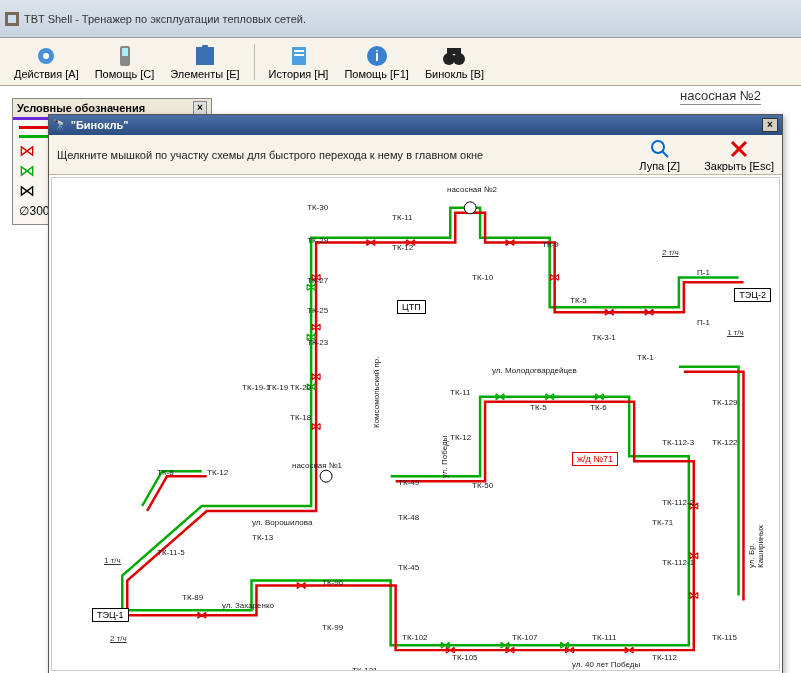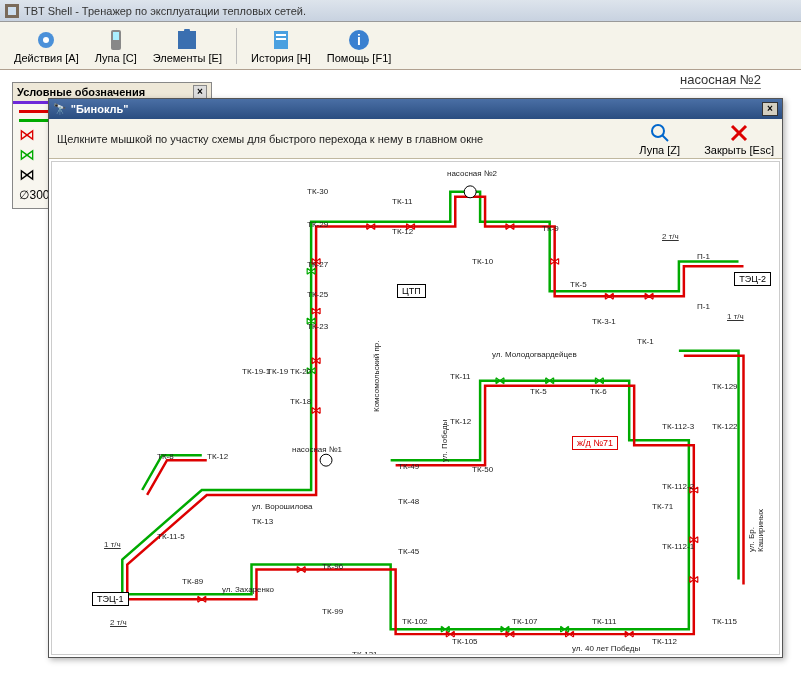--- a/index.html
+++ b/index.html
@@ -6,21 +6,21 @@
   body {
     font-family: Tahoma, Arial, sans-serif;
     font-size: 11px;
     background: #ece9d8;
     width: 801px;
     height: 673px;
     overflow: hidden;
     position: relative;
   }
   .titlebar {
-    height: 22px;
+    height: 38px;
     background: linear-gradient(#dde4ec, #c8d2e0);
     border-bottom: 1px solid #999;
     display: flex;
     align-items: center;
     padding: 0 4px;
     font-size: 11px;
     color: #333;
   }
   .titlebar .icon { width: 16px; height: 16px; margin-right: 4px; display:inline-flex; align-items:center; justify-content:center; }
   .toolbar-main {
@@ -153,21 +153,21 @@
       </span>
     <span>Действия [A]</span>
   </div>
   <div class="tb-btn">
     <span class="ico">
         <svg width="14" height="22">
           <rect x="2" y="1" width="10" height="20" rx="2" fill="#888"></rect>
           <rect x="4" y="3" width="6" height="8" fill="#aef"></rect>
         </svg>
       </span>
-    <span>Лупа [C]</span>
+    <span>Помощь [C]</span>
   </div>
   <div class="tb-btn">
     <span class="ico">
         <svg width="22" height="22">
           <rect x="2" y="2" width="18" height="18" fill="#3a6fb0"></rect>
           <circle cx="11" cy="2" r="3" fill="#3a6fb0"></circle>
         </svg>
       </span>
     <span>Элементы [E]</span>
   </div>
@@ -183,20 +183,30 @@
     <span>История [H]</span>
   </div>
   <div class="tb-btn">
     <span class="ico">
         <svg width="22" height="22">
           <circle cx="11" cy="11" r="10" fill="#3a80d0"></circle>
           <text x="11" y="16" text-anchor="middle" fill="#fff" font-size="14" font-weight="bold">i</text>
         </svg>
       </span>
     <span>Помощь [F1]</span>
+  </div>
+  <div class="tb-btn">
+    <span class="ico">
+        <svg width="24" height="20">
+          <circle cx="7" cy="13" r="6" fill="#222"></circle>
+          <circle cx="17" cy="13" r="6" fill="#222"></circle>
+          <rect x="5" y="2" width="14" height="6" fill="#222"></rect>
+        </svg>
+      </span>
+    <span>Бинокль [B]</span>
   </div>
 </div>
 
 <div class="content-area">
 
   <div class="legend-panel">
     <div class="legend-title">
       <span>Условные обозначения</span>
       <span class="x">×</span>
     </div>

